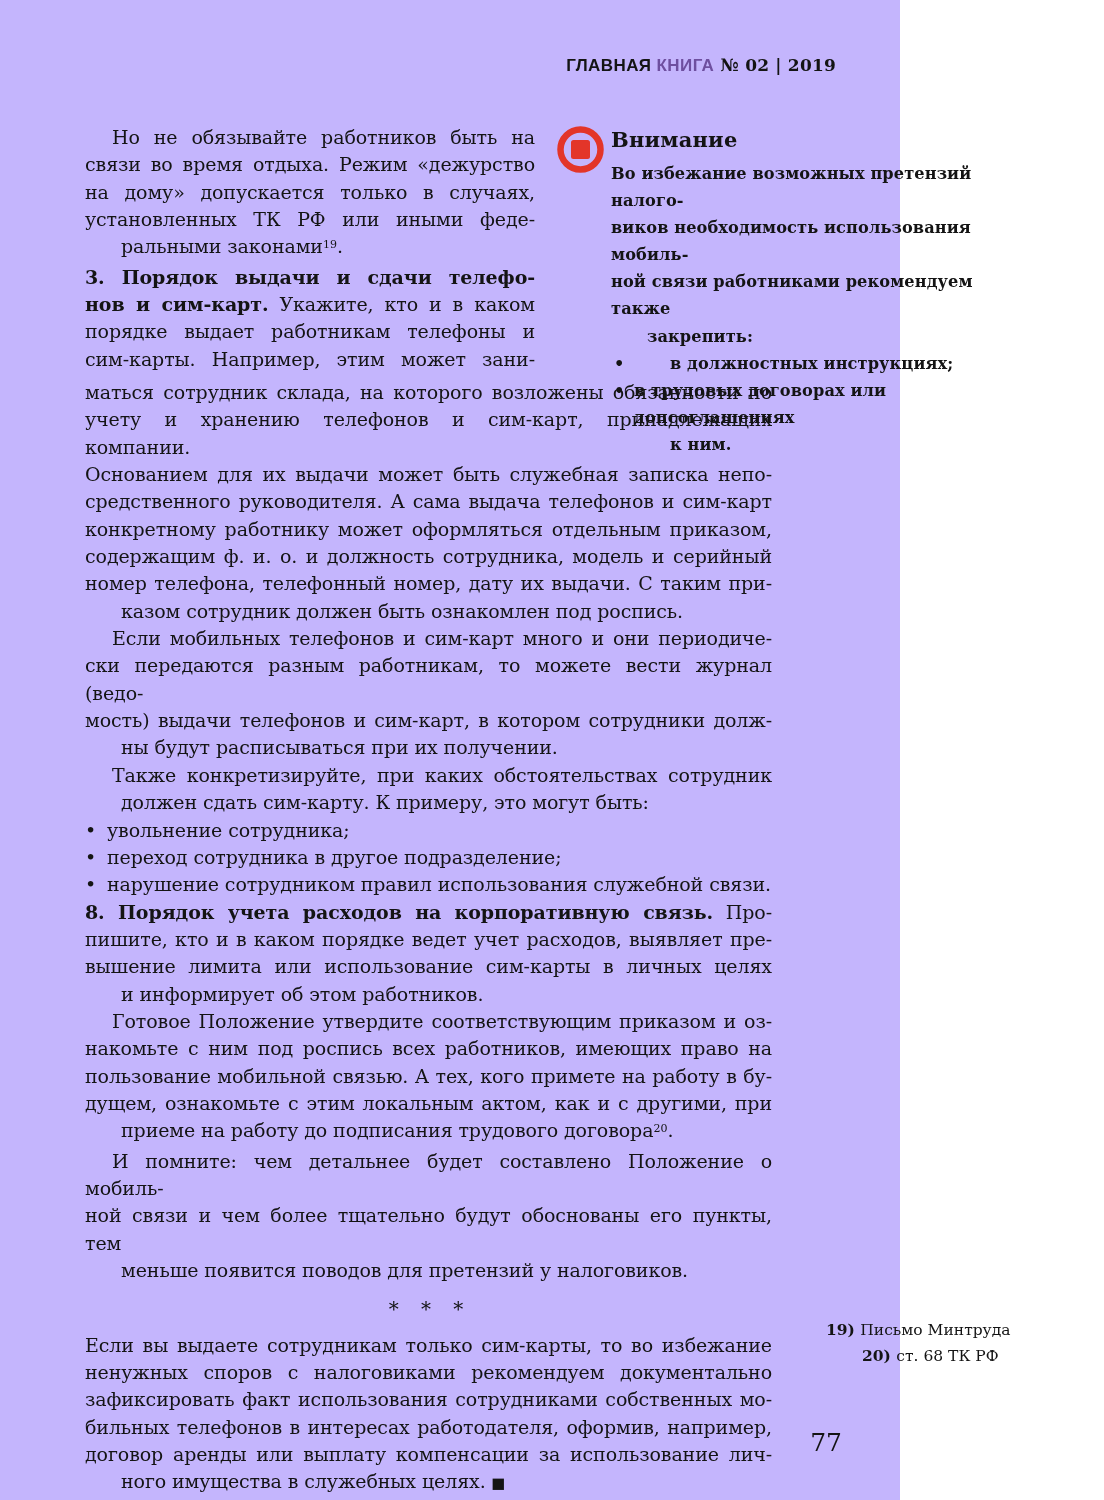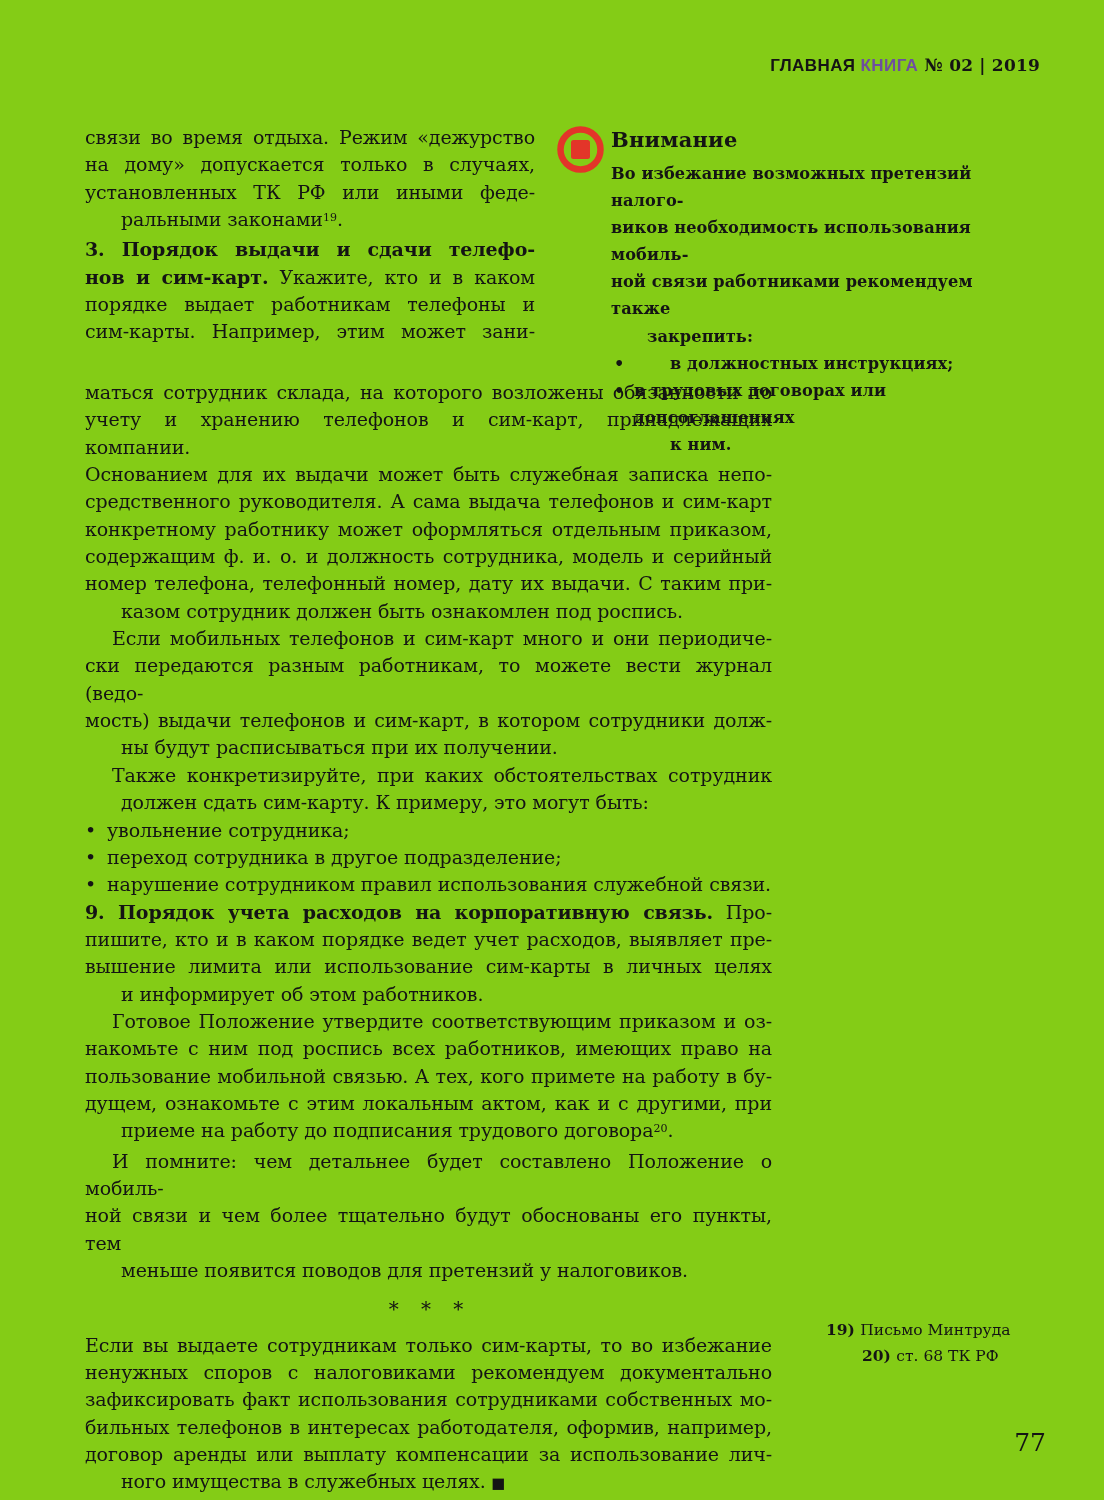--- a/index.html
+++ b/index.html
@@ -4,21 +4,21 @@
 <style>
   html,body{margin:0;padding:0;}
   body{
     width:1104px;height:1500px;
     background:#ffffff;
     color:#141414;
     font-family:"DejaVu Serif", serif;
     position:relative;
     overflow:hidden;
   }
-  .page{position:absolute;left:0;top:0;width:1104px;height:1500px;background:#84cc16;}
+  .page{position:absolute;left:0;top:0;width:900px;height:1500px;background:#c4b5fd;}
 
   
   .header{
     position:absolute;top:55px;right:64px;
     font-family:"Liberation Sans", sans-serif;
     font-weight:bold;font-size:17px;line-height:20px;
     letter-spacing:0.4px;white-space:pre;
   }
   .header .issue{font-family:"DejaVu Serif", serif;letter-spacing:0.2px;}
 
@@ -76,20 +76,21 @@
 </style>
 </head>
 <body>
 
 <div class="page">
 
   <div class="header"><span>ГЛАВНАЯ </span><span style="color: rgb(110, 79, 159);">КНИГА</span><span class="issue"> № 02 | 2019</span></div>
 
   <div class="col-left">
     <div class="para">
+        <div class="ln ind"><span>Но не обязывайте работников быть на</span></div>
         <div class="ln"><span>связи во время отдыха. Режим «дежурство</span></div>
         <div class="ln"><span>на дому» допускается только в случаях,</span></div>
         <div class="ln"><span>установленных ТК РФ или иными феде-</span></div>
         <div class="ln pl"><span>ральными законами</span><span class="sup">19</span><span>.</span></div>
       </div>
     <div class="para">
         <div class="ln"><span class="b">3. Порядок выдачи и сдачи телефо-</span></div>
         <div class="ln"><span class="b">нов и сим-карт.</span><span> Укажите, кто и в каком</span></div>
         <div class="ln"><span>порядке выдает работникам телефоны и</span></div>
         <div class="ln"><span>сим-карты. Например, этим может зани-</span></div>
@@ -158,21 +159,21 @@
         <span class="blt">•</span>
         <span class="li-t">переход сотрудника в другое подразделение;</span>
       </div>
       <div class="li">
         <span class="blt">•</span>
         <span class="li-t">нарушение сотрудником правил использования служебной связи.</span>
       </div>
     </div>
 
     <div class="para">
-        <div class="ln"><span class="b">9. Порядок учета расходов на корпоративную связь.</span><span> Про-</span></div>
+        <div class="ln"><span class="b">8. Порядок учета расходов на корпоративную связь.</span><span> Про-</span></div>
         <div class="ln"><span>пишите, кто и в каком порядке ведет учет расходов, выявляет пре-</span></div>
         <div class="ln"><span>вышение лимита или использование сим-карты в личных целях</span></div>
         <div class="ln pl"><span>и информирует об этом работников.</span></div>
       </div>
     <div class="para">
         <div class="ln ind"><span>Готовое Положение утвердите соответствующим приказом и оз-</span></div>
         <div class="ln"><span>накомьте с ним под роспись всех работников, имеющих право на</span></div>
         <div class="ln"><span>пользование мобильной связью. А тех, кого примете на работу в бу-</span></div>
         <div class="ln"><span>дущем, ознакомьте с этим локальным актом, как и с другими, при</span></div>
         <div class="ln pl"><span>приеме на работу до подписания трудового договора</span><span class="sup">20</span><span>.</span></div>

